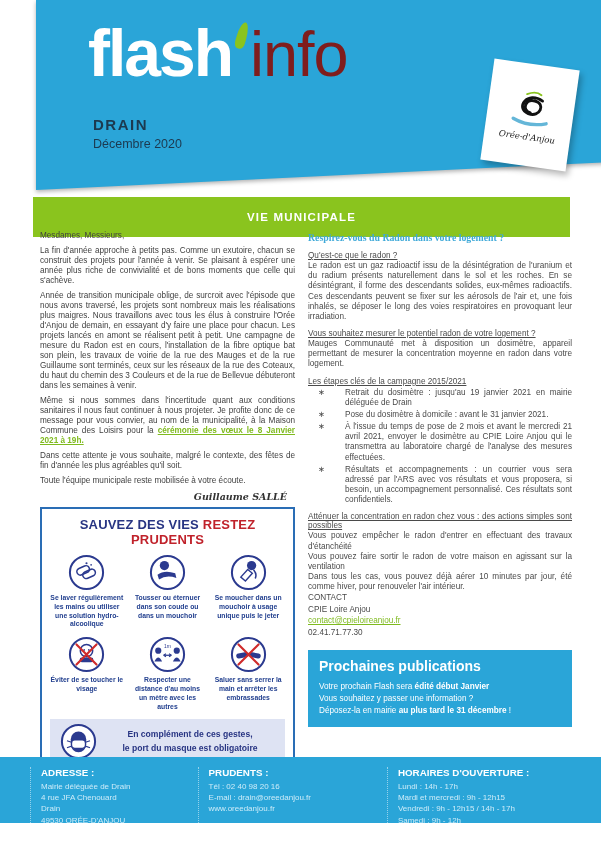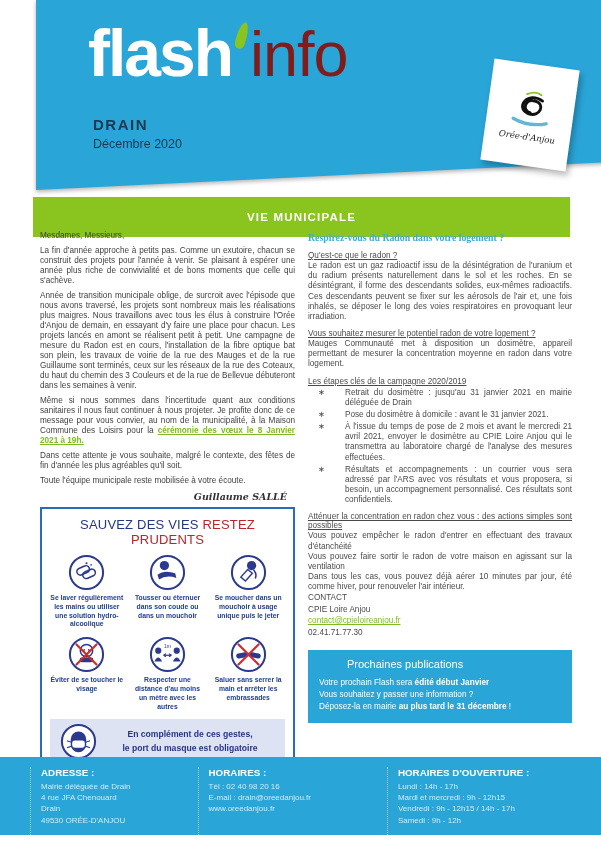--- a/index.html
+++ b/index.html
@@ -35,21 +35,21 @@
   .col-left { width:255px; }
   .col-right { width:264px; }
 
   .letter-p { margin:0 0 5px; font-size:8.2px; line-height:1.22; color:#3f3f3f; text-align:justify; }
   .green-link { color:#7fba1e; font-weight:bold; text-decoration:underline; cursor:pointer; }
   .signature { text-align:right; font-family:"DejaVu Serif", serif; font-style:italic; font-weight:bold;
                font-size:9.5px; color:#333; margin:1px 8px 0 0; }
 
   
   .safety-box { margin-top:5px; border:2px solid #2a6db5; padding:6px 8px 7px; background:#fff; }
-  .safety-title { text-align:center; font-size:13px; font-weight:normal; letter-spacing:.2px; margin:2px 0 7px; }
+  .safety-title { text-align:center; font-size:13px; font-weight:bold; letter-spacing:.2px; margin:2px 0 7px; }
   .t-blue { color:#283583; } .t-red { color:#c0222b; }
   .safety-grid { display:grid; grid-template-columns:repeat(3,1fr); column-gap:7px; row-gap:7px; }
   .safety-item { display:flex; flex-direction:column; align-items:center; }
   .safety-item svg { width:37px; height:37px; }
   .safety-caption { margin-top:3px; font-size:6.8px; font-weight:bold; color:#23408f;
                     text-align:center; line-height:1.3; }
   .mask-banner { margin-top:7px; background:#dee3f3; display:flex; align-items:center; gap:8px; padding:4px 10px; }
   .mask-banner svg { width:37px; height:37px; flex:none; }
   .mask-text { flex:1; text-align:center; color:#283583; font-weight:bold; font-size:8.6px; line-height:1.7; }
   .flag-row { display:flex; justify-content:center; margin-top:4px; }
@@ -60,26 +60,26 @@
   .r-body { font-size:8.2px; color:#4a4a4a; line-height:1.24; text-align:justify; margin:0; }
   .r-bullets { margin-top:2px; }
   .r-bullet { position:relative; padding-left:37px; font-size:8.2px; color:#4a4a4a; line-height:1.24;
               text-align:justify; margin-bottom:2px; }
   .r-bullet::before { content:"\2217"; position:absolute; left:10px; top:0; color:#4a4a4a; }
   .r-contact { font-size:8.2px; color:#4a4a4a; line-height:1.4; }
   .email-link { color:#7fba1e; text-decoration:underline; cursor:pointer; }
 
   
   .pub-box { margin-top:12px; background:#2aa5d8; color:#fff; padding:8px 11px 10px; }
-  .pub-title { font-size:11px; font-weight:normal; margin-bottom:7px;margin-left:28px; }
+  .pub-title { font-size:14px; font-weight:bold; margin-bottom:7px; }
   .pub-line { font-size:8.2px; line-height:1.45; }
   .pub-bold { font-weight:bold; }
 
   
-  .footer { position:absolute; left:0; top:757px; width:601px; height:78px; background:#2aa5d8;
+  .footer { position:absolute; left:0; top:757px; width:601px; height:66px; background:#2aa5d8;
             display:flex; box-sizing:border-box; padding:10px 0 0 30px; }
   .f-col { padding-left:10px; border-left:1px dotted rgba(255,255,255,.5); }
   .f-col.address { width:158px; } .f-col.contact { width:180px; } .f-col.hours { width:205px; }
   .f-title { color:#fff; font-weight:bold; font-size:9.8px; margin-bottom:3px; }
   .f-line { color:#cdecf9; font-size:8px; line-height:1.4; }
   a.f-line { display:block; text-decoration:none; cursor:pointer; }
 </style>
 </head>
 <body>
 
@@ -220,23 +220,23 @@
 
     <div class="col-right">
       <div class="radon-title">Respirez-vous du Radon dans votre logement ?</div>
 
       <div class="r-heading">Qu'est-ce que le radon ?</div>
       <p class="r-body">Le radon est un gaz radioactif issu de la désintégration de l'uranium et du radium présents naturellement dans le sol et les roches. En se désintégrant, il forme des descendants solides, eux-mêmes radioactifs. Ces descendants peuvent se fixer sur les aérosols de l'air et, une fois inhalés, se déposer le long des voies respiratoires en provoquant leur irradiation.</p>
 
       <div class="r-heading">Vous souhaitez mesurer le potentiel radon de votre logement ?</div>
       <p class="r-body">Mauges Communauté met à disposition  un dosimètre, appareil permettant de mesurer la concentration moyenne en radon dans votre logement.</p>
 
-      <div class="r-heading">Les étapes clés de la campagne 2020/2019</div>
+      <div class="r-heading">Les étapes clés de la campagne 2015/2021</div>
       <div class="r-bullets">
-        <div class="r-bullet">Retrait du dosimètre : jusqu'au 31 janvier 2021 en mairie déléguée de Drain</div>
+        <div class="r-bullet">Retrait du dosimètre : jusqu'au 19 janvier 2021 en mairie déléguée de Drain</div>
         <div class="r-bullet">Pose du dosimètre à domicile : avant le 31 janvier 2021.</div>
         <div class="r-bullet">À l'issue du temps de pose de 2 mois et avant le mercredi 21 avril 2021, envoyer le dosimètre au CPIE Loire Anjou qui le transmettra au laboratoire chargé de l'analyse des mesures effectuées.</div>
         <div class="r-bullet">Résultats et accompagnements : un courrier vous sera adressé par l'ARS avec vos résultats et vous proposera, si besoin, un accompagnement personnalisé. Ces résultats sont confidentiels.</div>
       </div>
 
       <div class="r-heading">Atténuer la concentration en radon chez vous : des actions simples sont possibles</div>
       <p class="r-body">Vous pouvez empêcher le radon d'entrer en effectuant des travaux d'étanchéité</p>
       <p class="r-body">Vous pouvez faire sortir le radon de votre maison en agissant sur la ventilation</p>
       <p class="r-body">Dans tous les cas, vous pouvez déjà aérer 10 minutes par jour, été comme hiver, pour renouveler l'air intérieur.</p>
 
@@ -258,21 +258,21 @@
 
   <div class="footer">
     <div class="f-col address">
       <div class="f-title">ADRESSE :</div>
       <div class="f-line">Mairie déléguée de Drain</div>
       <div class="f-line">4 rue JFA Chenouard</div>
       <div class="f-line">Drain</div>
       <div class="f-line">49530 ORÉE-D'ANJOU</div>
     </div>
     <div class="f-col contact">
-      <div class="f-title">HORAIRES :</div>
+      <div class="f-title">PRUDENTS :</div>
       <div class="f-line">Tél : 02 40 98 20 16</div>
       <a class="f-line">E-mail : drain@oreedanjou.fr</a>
       <a class="f-line">www.oreedanjou.fr</a>
     </div>
     <div class="f-col hours">
       <div class="f-title">HORAIRES D'OUVERTURE :</div>
       <div class="f-line">Lundi : 14h - 17h</div>
       <div class="f-line">Mardi et mercredi : 9h - 12h15</div>
       <div class="f-line">Vendredi : 9h - 12h15 / 14h - 17h</div>
       <div class="f-line">Samedi : 9h - 12h</div>

